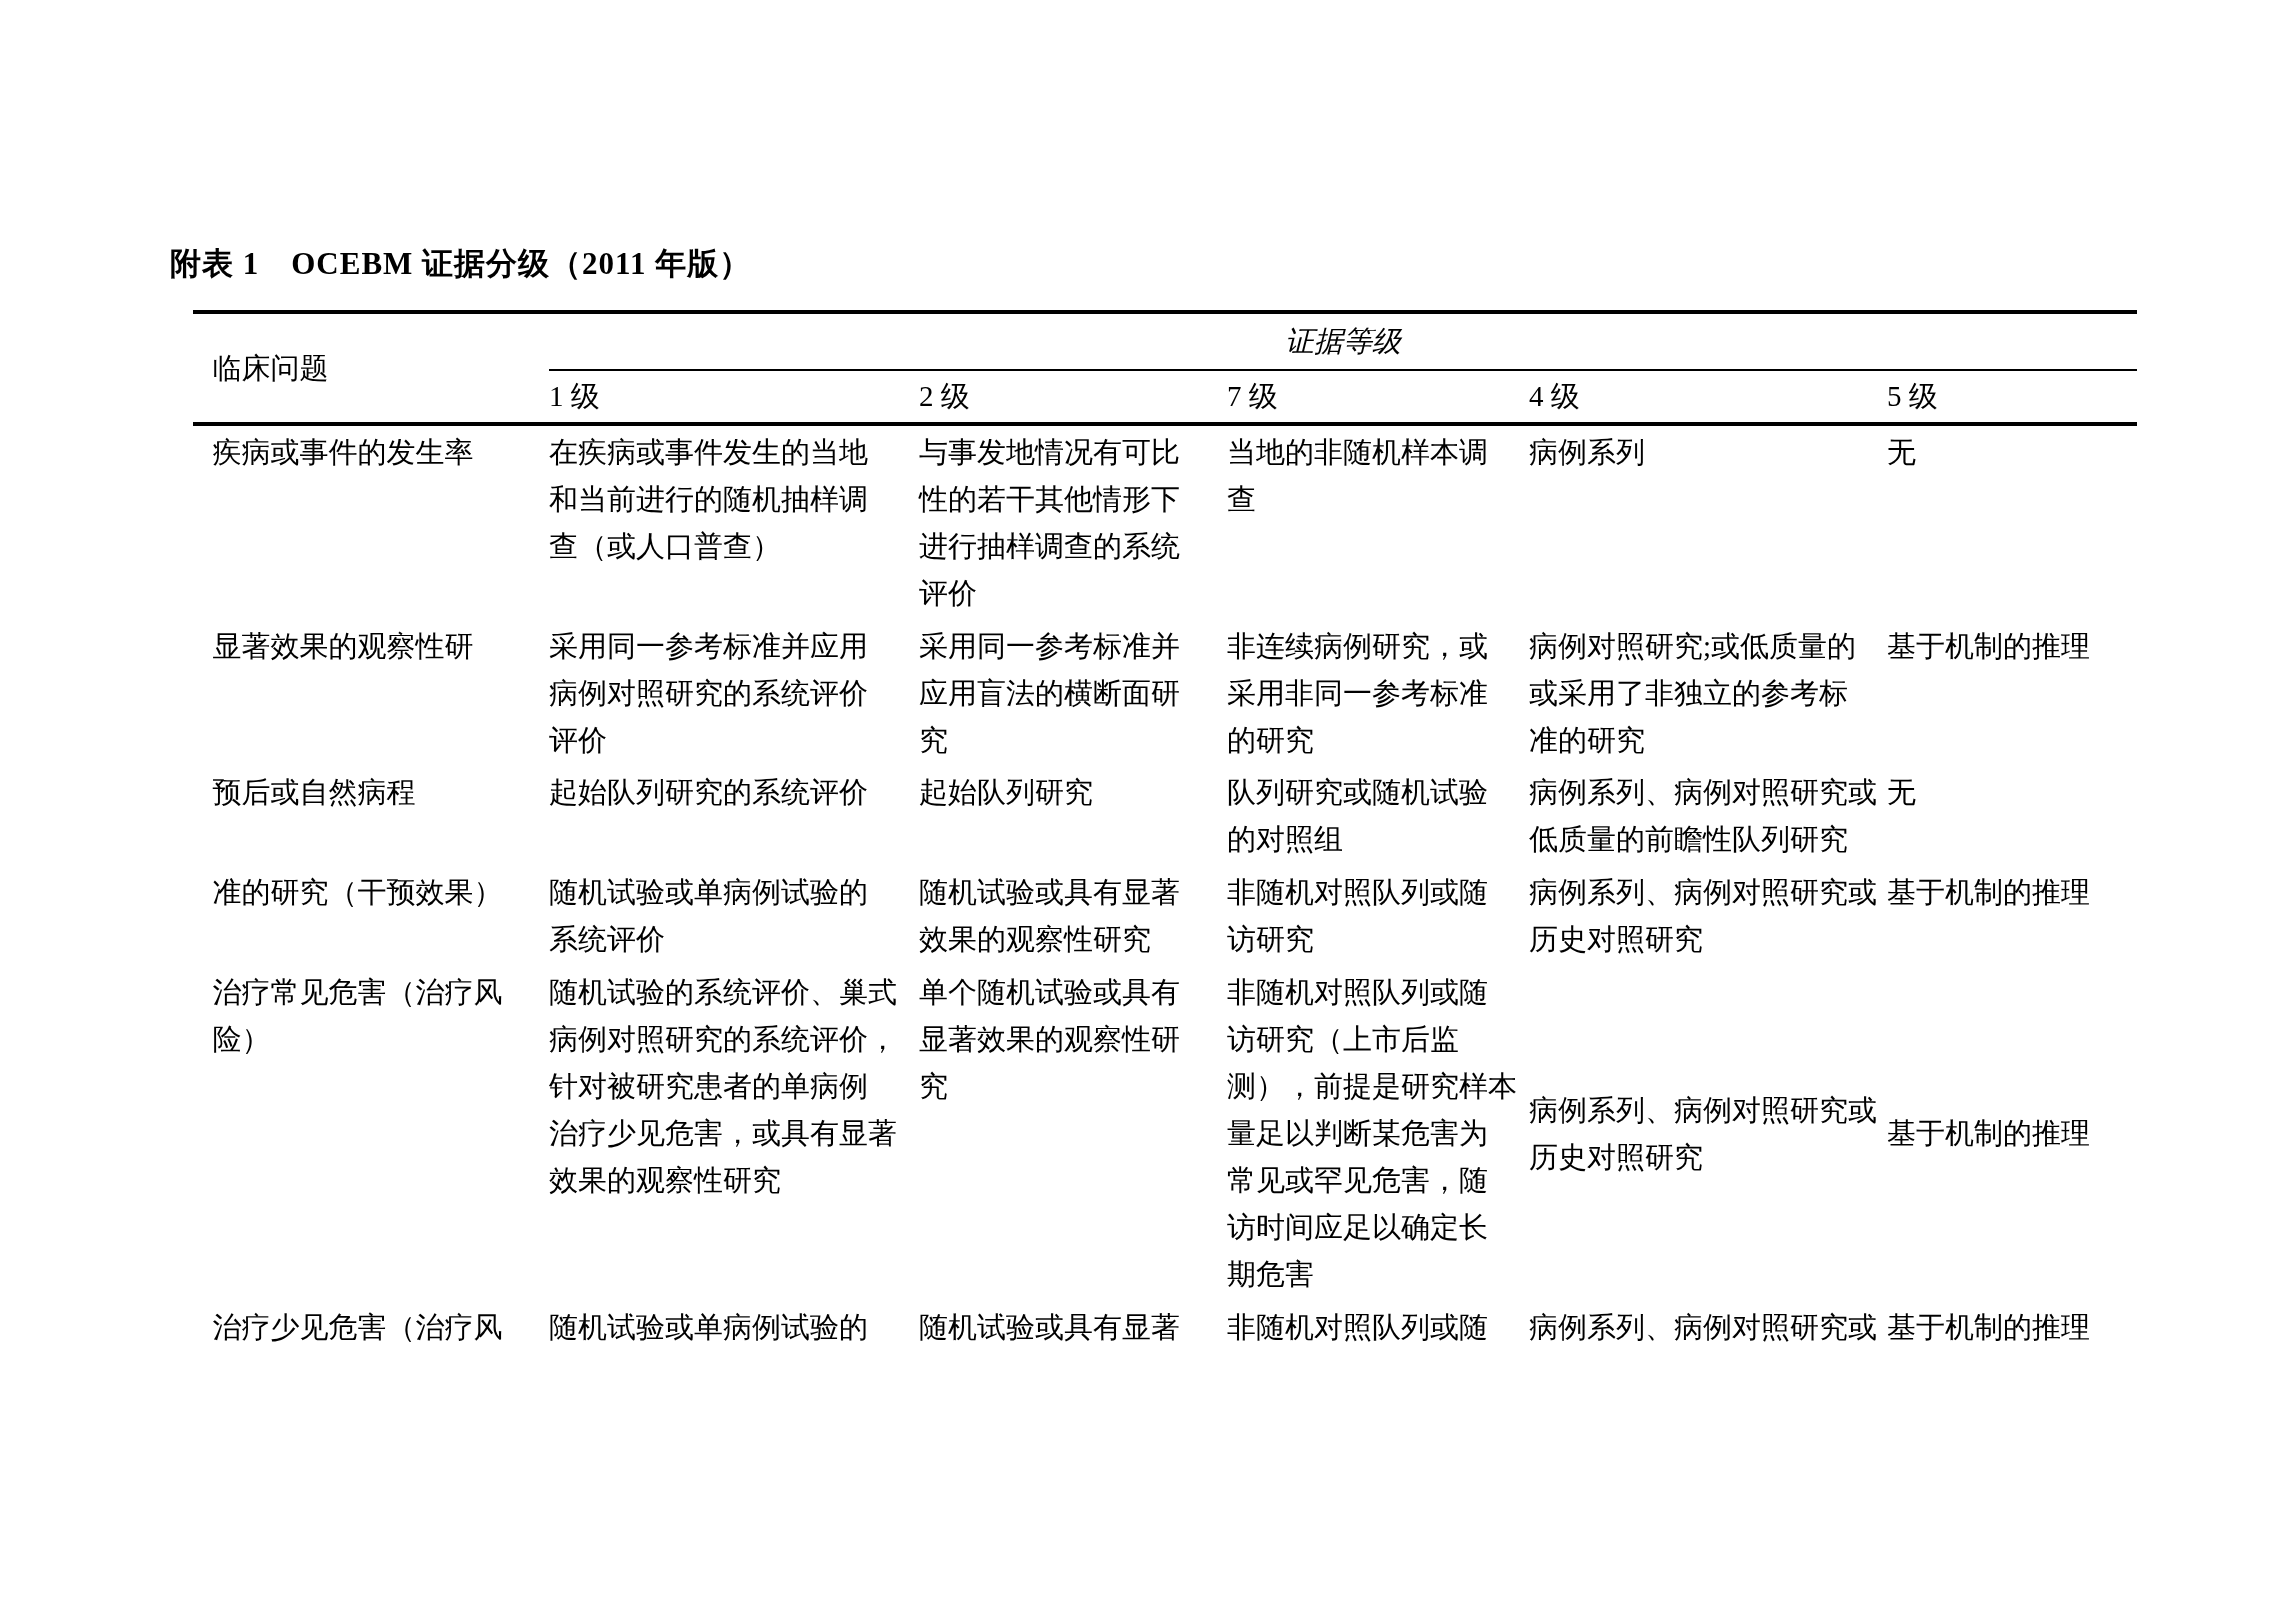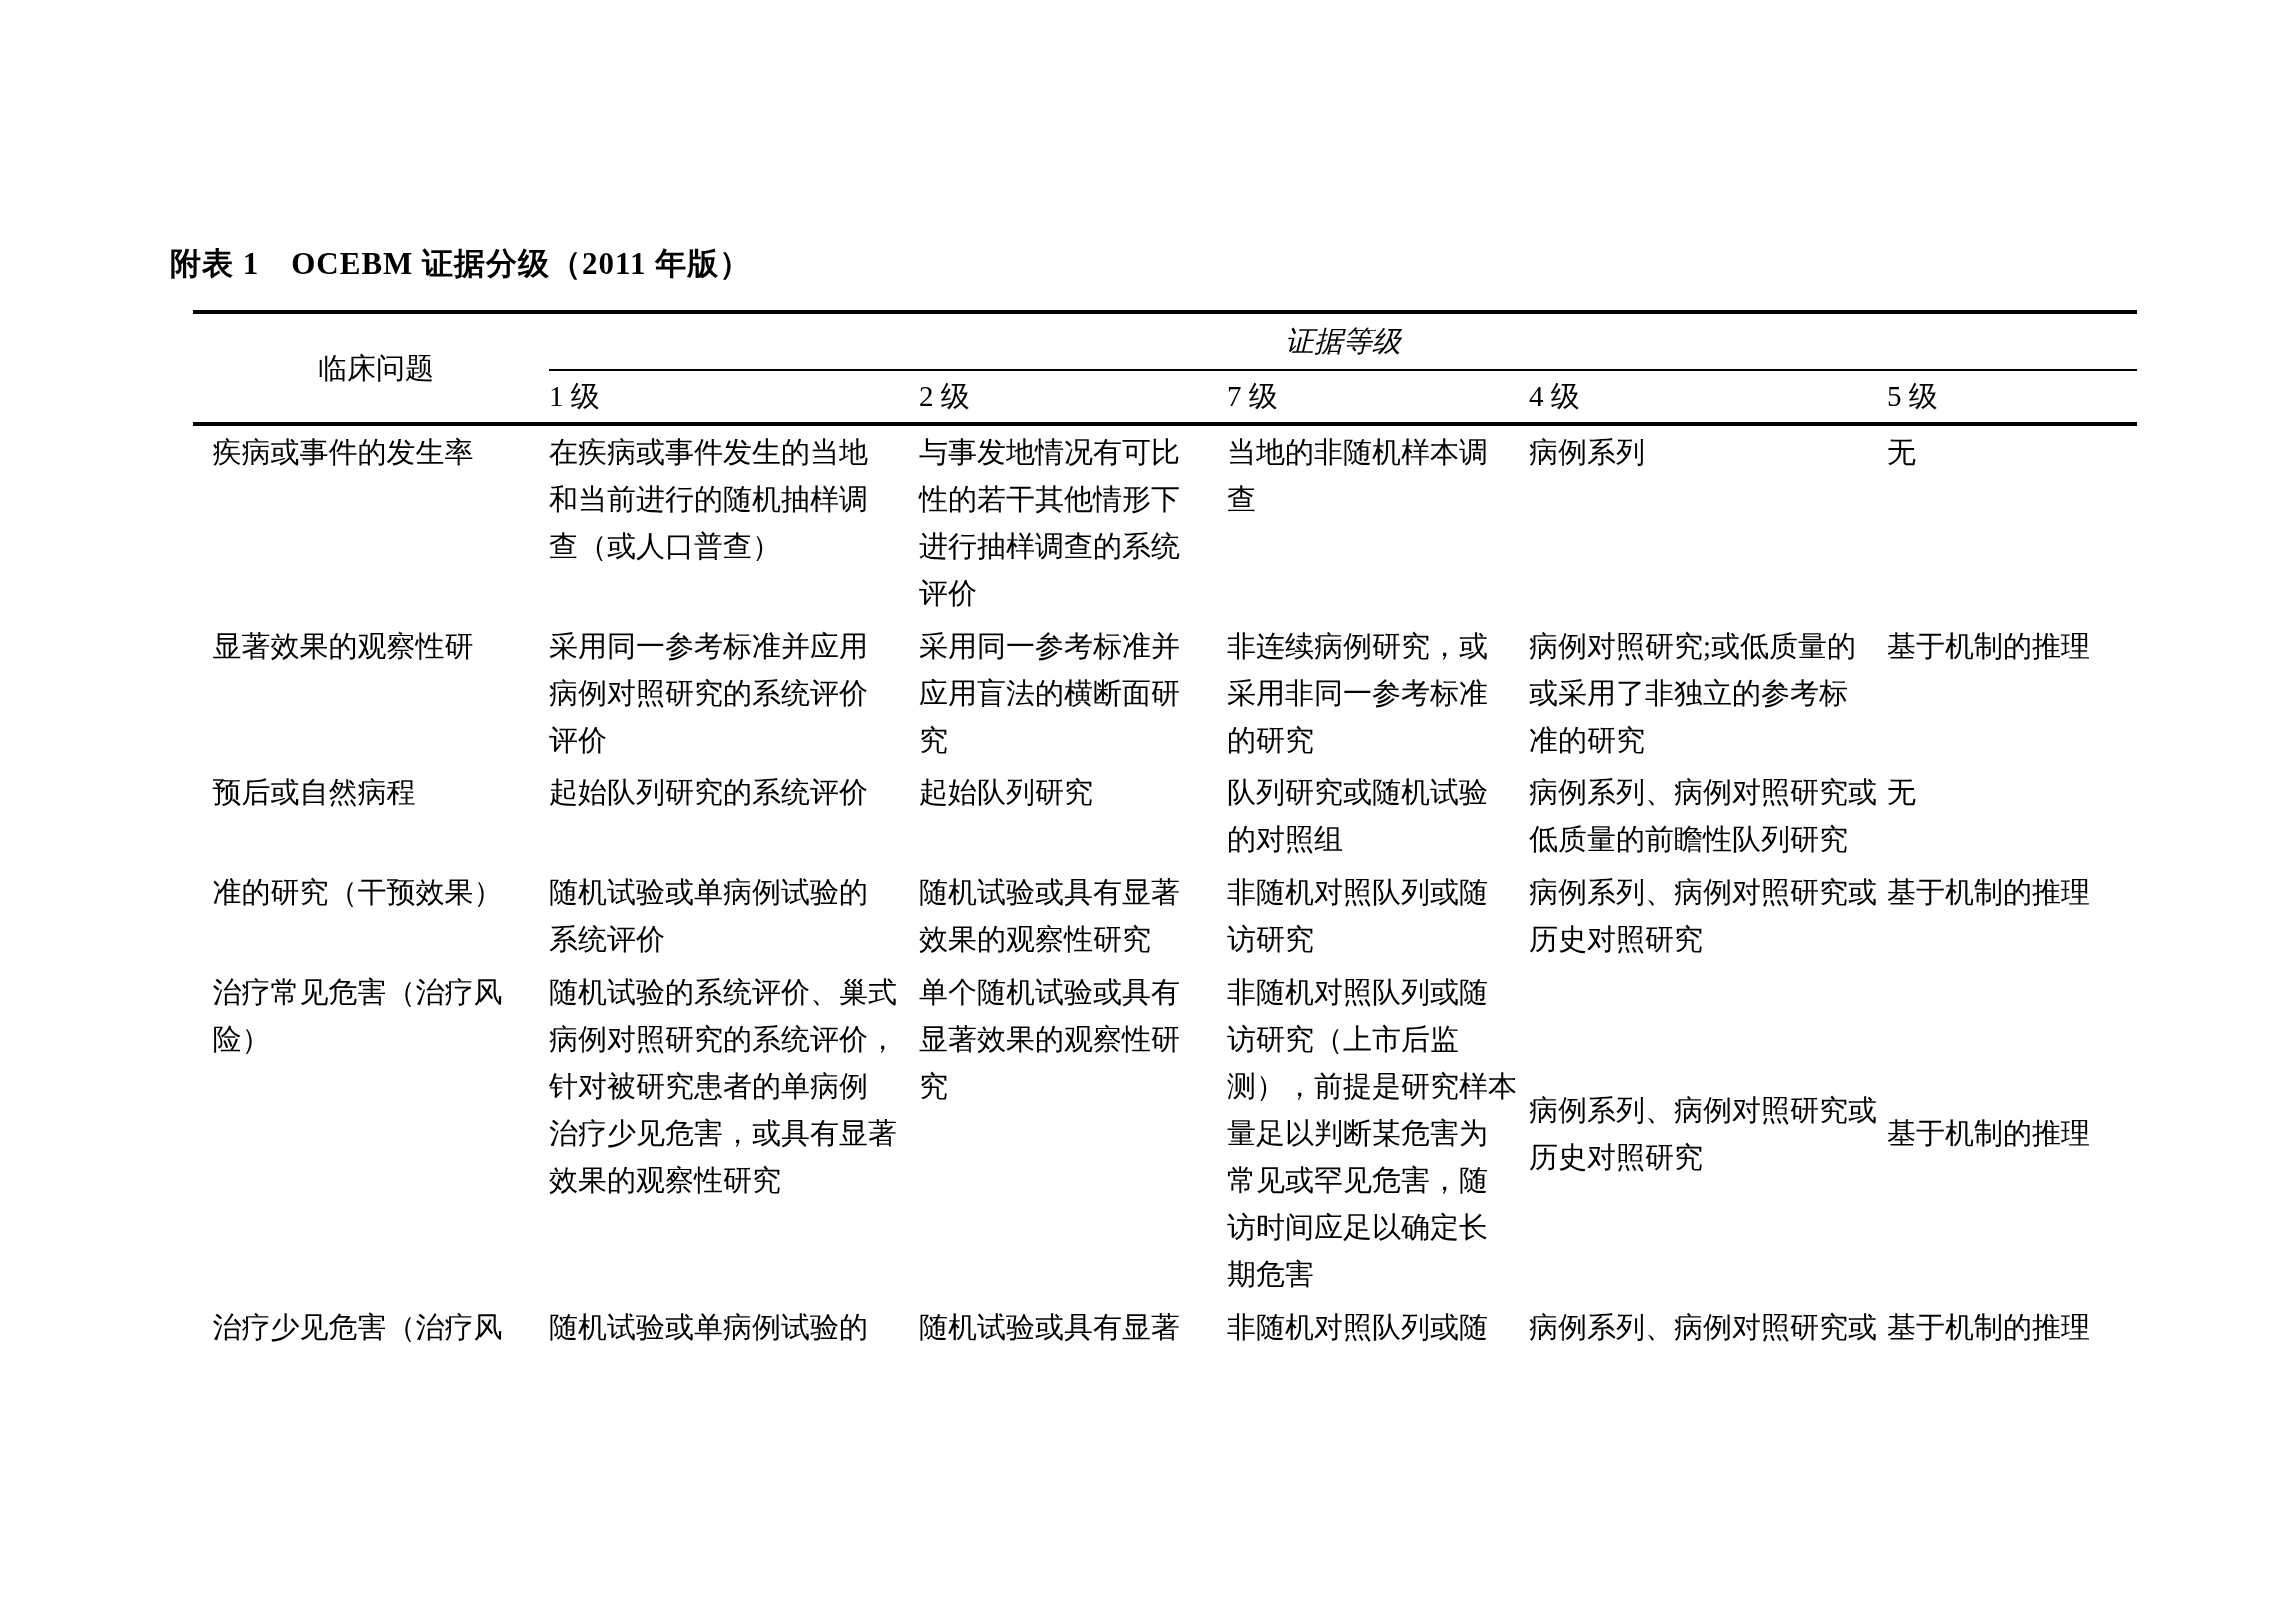--- a/index.html
+++ b/index.html
@@ -41,21 +41,20 @@
     vertical-align: top;
     white-space: pre;
     overflow: visible;
   }
   
   th.corner {
     vertical-align: middle;
     border-bottom: 4.9px solid #000;
     padding: 0 9.8px 0 19.6px;
     height: 55px;
-    text-align: center;
   }
   th.group {
     text-align: center;
     vertical-align: middle;
     border-bottom: 2px solid #000;
     height: 55px;
     padding: 0;
     font-style: italic;
   }
   tr.levels-row th {

